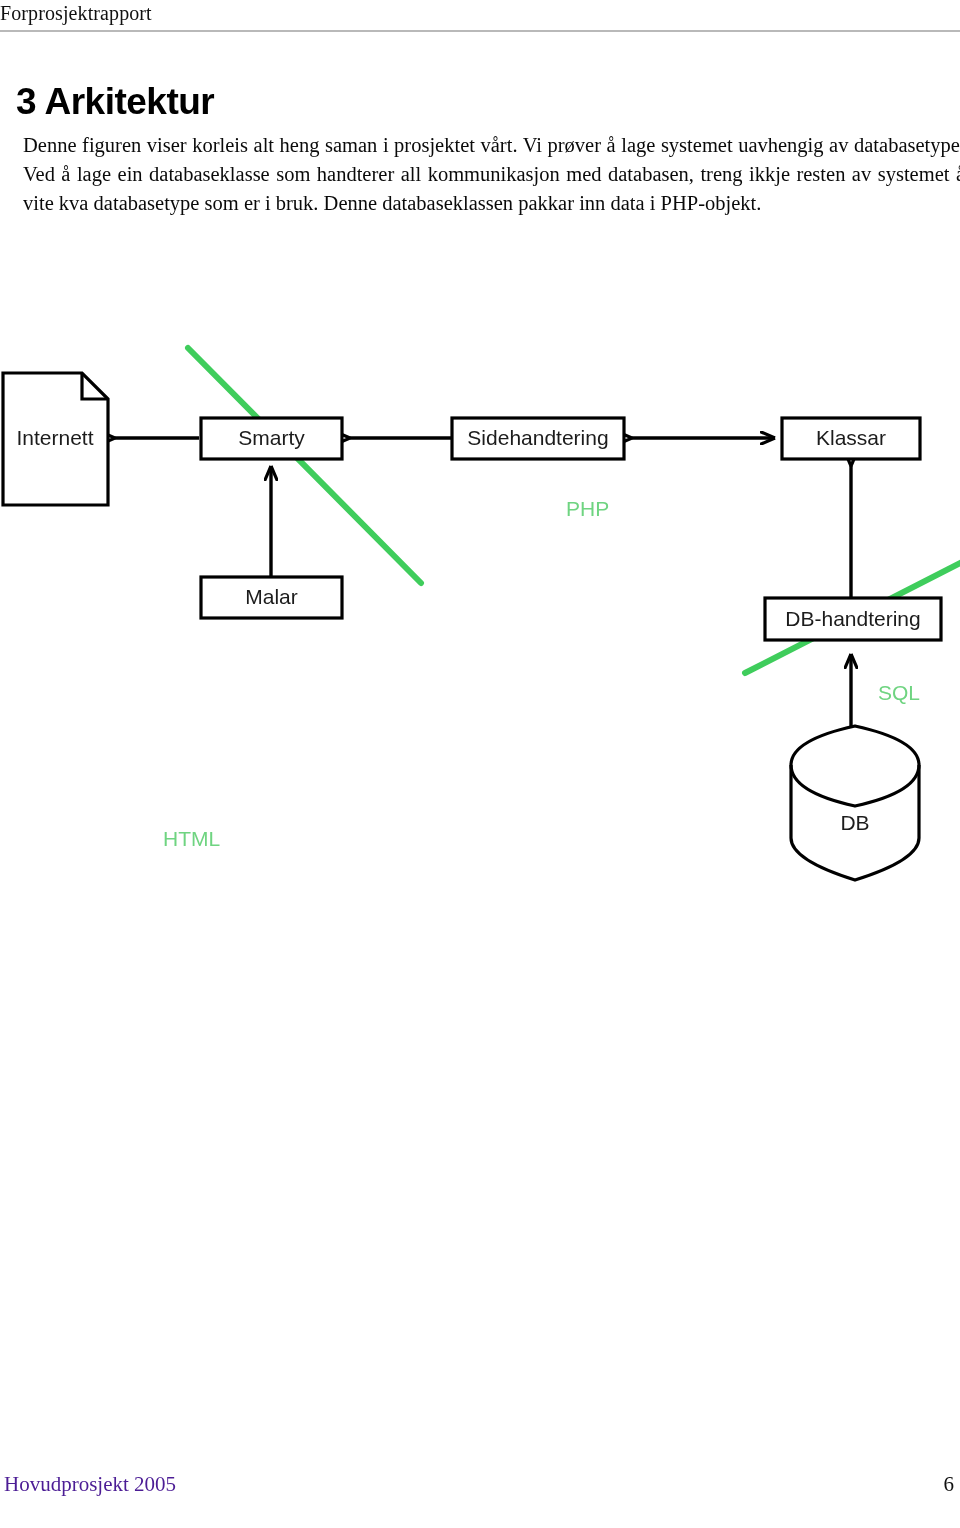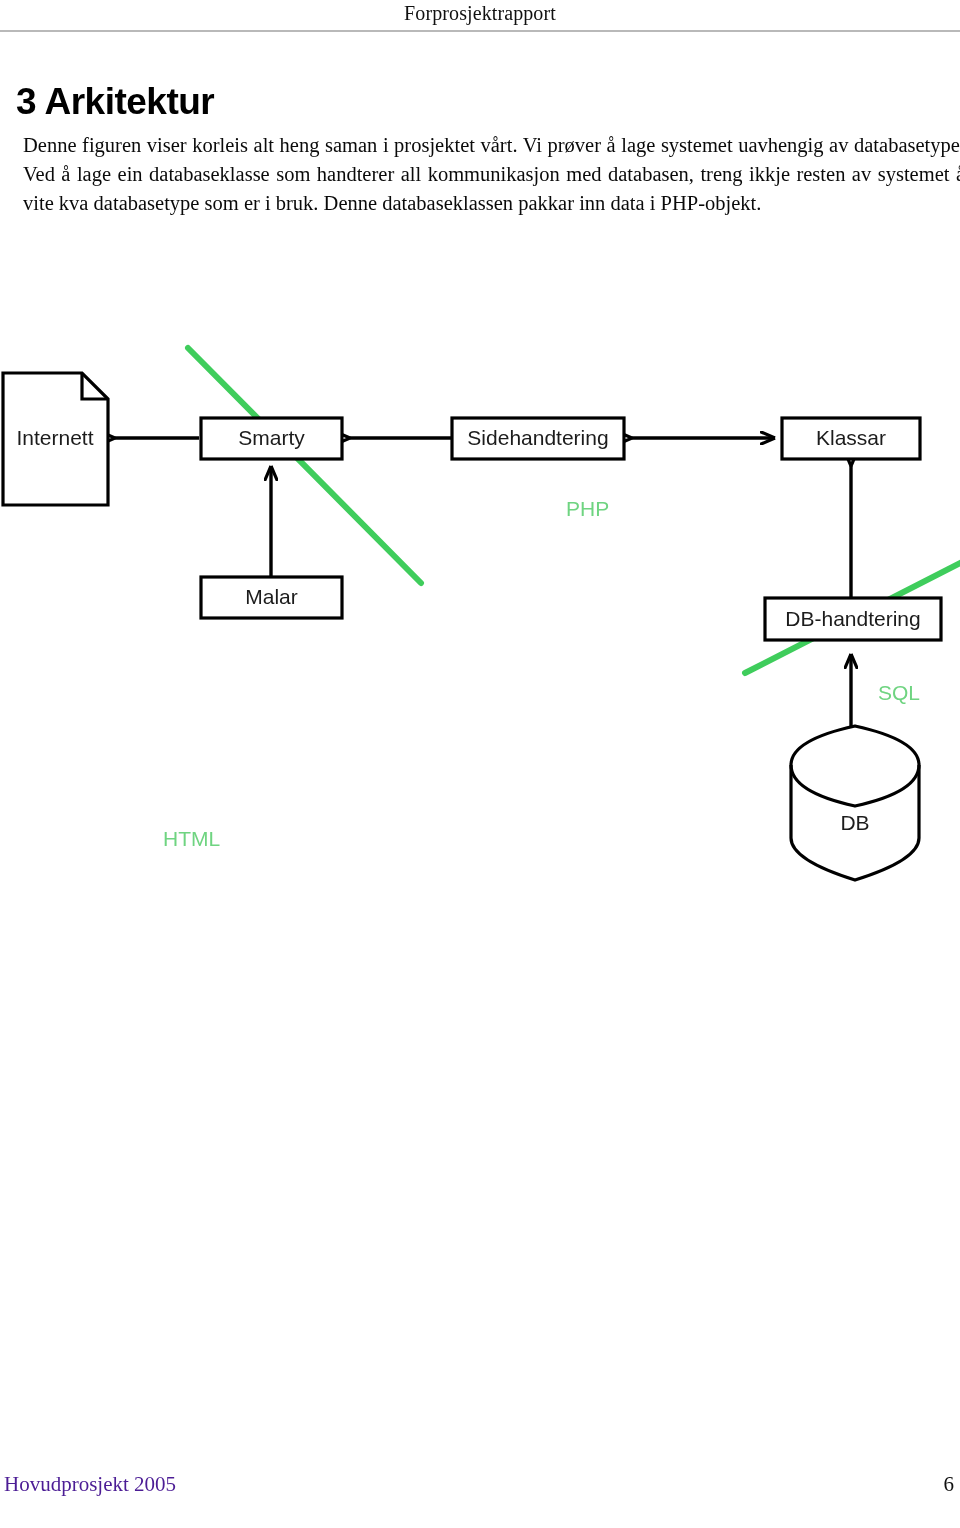--- a/index.html
+++ b/index.html
@@ -17,21 +17,21 @@
     overflow: hidden;
   }
 
   
   #page-header {
     position: absolute;
     left: 0;
     top: 0;
     width: 960px;
     height: 34px;
-    text-align: center;
+    text-align: left;
   }
   #header-title {
     display: inline-block;
     font-family: "Liberation Serif", "DejaVu Serif", serif;
     font-size: 20px;
     line-height: 26px;
     color: #111;
     letter-spacing: 0.1px;
   }
   #header-rule {

